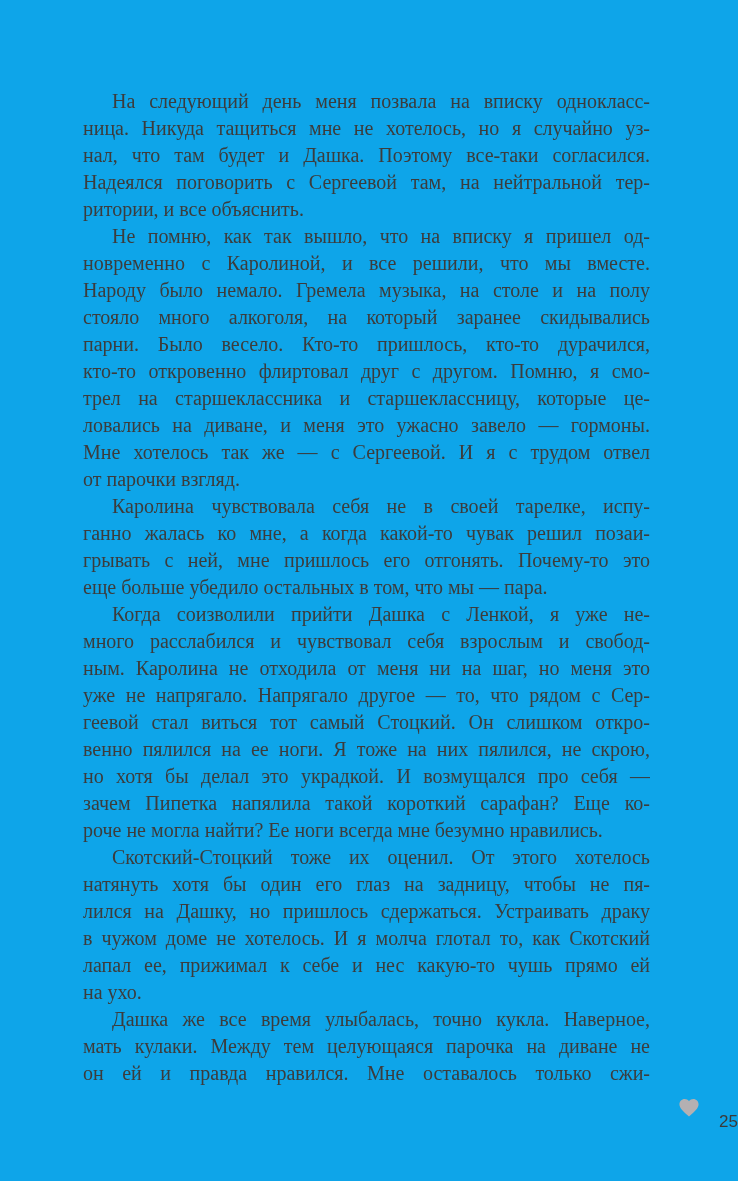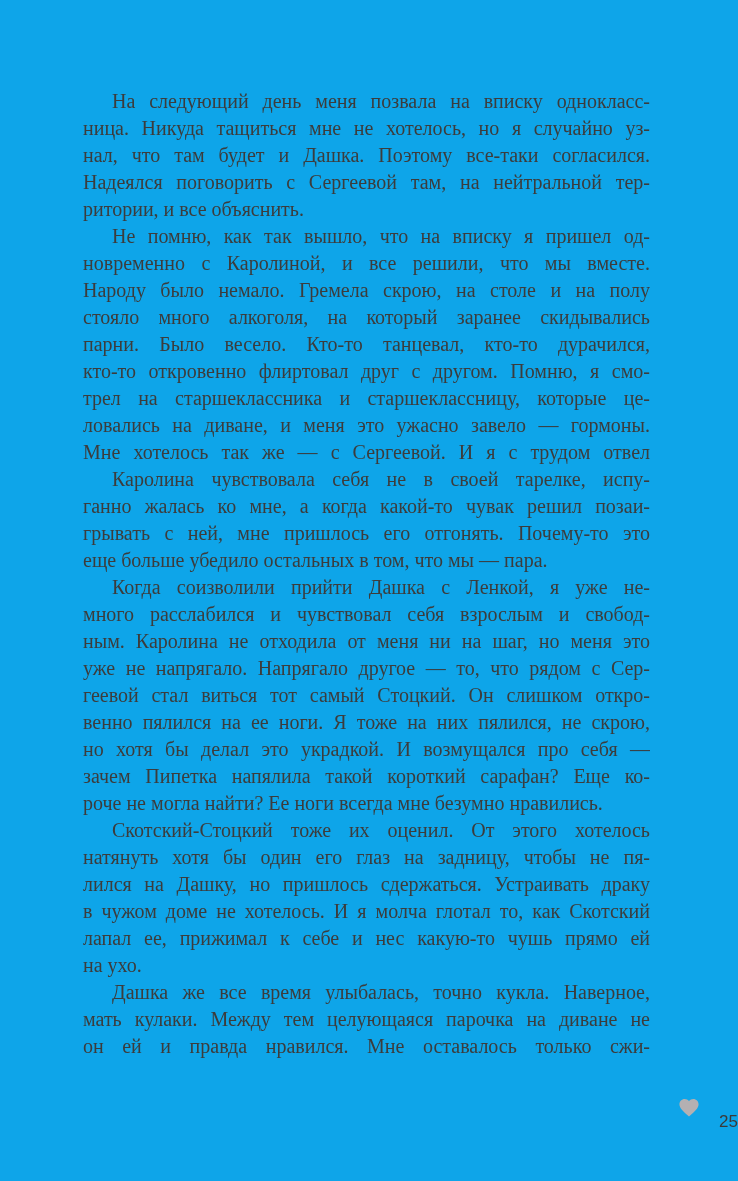--- a/index.html
+++ b/index.html
@@ -77,27 +77,28 @@
       <div class="paragraph">
         <div class="line first">На следующий день меня позвала на вписку однокласс-</div>
         <div class="line">ница. Никуда тащиться мне не хотелось, но я случайно уз-</div>
         <div class="line">нал, что там будет и Дашка. Поэтому все-таки согласился.</div>
         <div class="line">Надеялся поговорить с Сергеевой там, на нейтральной тер-</div>
         <div class="line last">ритории, и все объяснить.</div>
       </div>
       <div class="paragraph">
         <div class="line first">Не помню, как так вышло, что на вписку я пришел од-</div>
         <div class="line">новременно с Каролиной, и все решили, что мы вместе.</div>
-        <div class="line">Народу было немало. Гремела скрою, на столе и на полу</div>
+        <div class="line">Народу было немало. Гремела музыка, на столе и на полу</div>
         <div class="line">стояло много алкоголя, на который заранее скидывались</div>
-        <div class="line">парни. Было весело. Кто-то танцевал, кто-то дурачился,</div>
+        <div class="line">парни. Было весело. Кто-то пришлось, кто-то дурачился,</div>
         <div class="line">кто-то откровенно флиртовал друг с другом. Помню, я смо-</div>
         <div class="line">трел на старшеклассника и старшеклассницу, которые це-</div>
         <div class="line">ловались на диване, и меня это ужасно завело — гормоны.</div>
         <div class="line">Мне хотелось так же — с Сергеевой. И я с трудом отвел</div>
+        <div class="line last">от парочки взгляд.</div>
       </div>
       <div class="paragraph">
         <div class="line first">Каролина чувствовала себя не в своей тарелке, испу-</div>
         <div class="line">ганно жалась ко мне, а когда какой-то чувак решил позаи-</div>
         <div class="line">грывать с ней, мне пришлось его отгонять. Почему-то это</div>
         <div class="line last">еще больше убедило остальных в том, что мы — пара.</div>
       </div>
       <div class="paragraph">
         <div class="line first">Когда соизволили прийти Дашка с Ленкой, я уже не-</div>
         <div class="line">много расслабился и чувствовал себя взрослым и свобод-</div>

